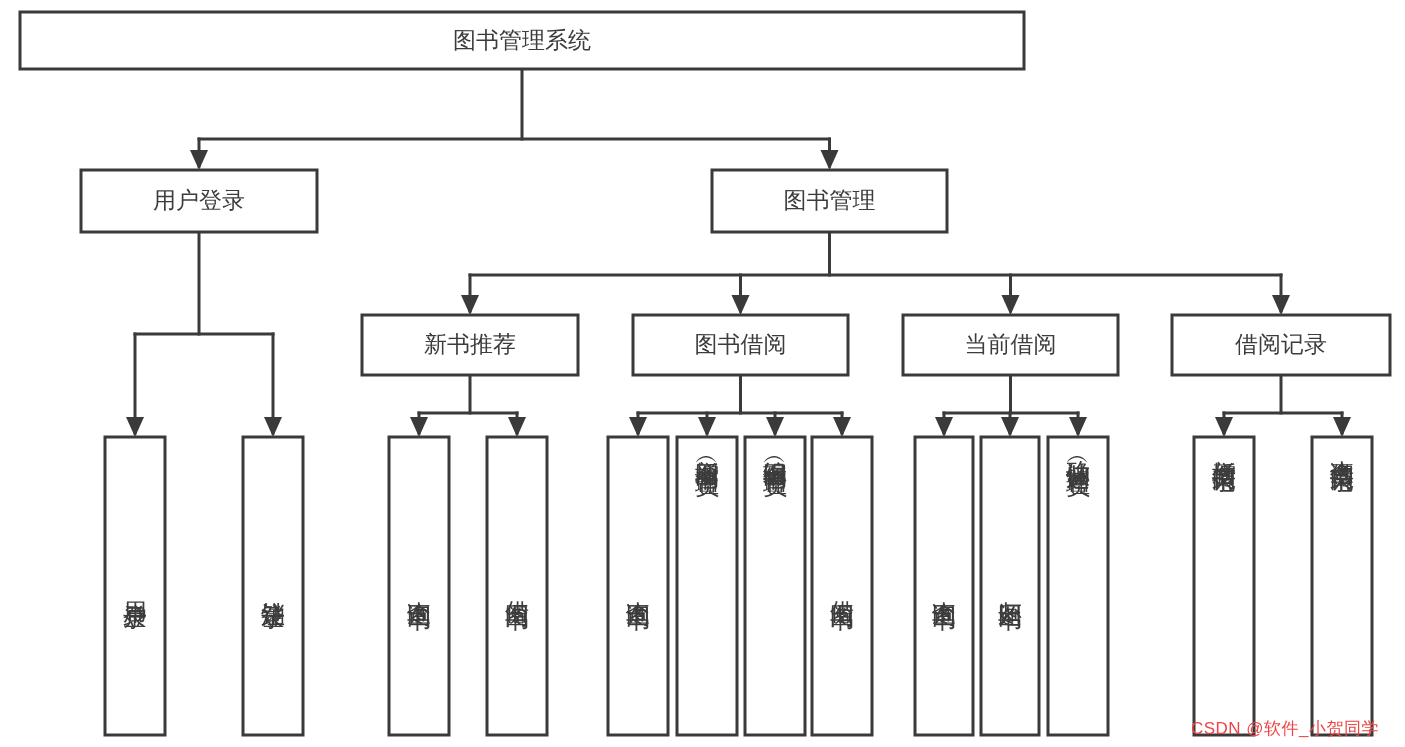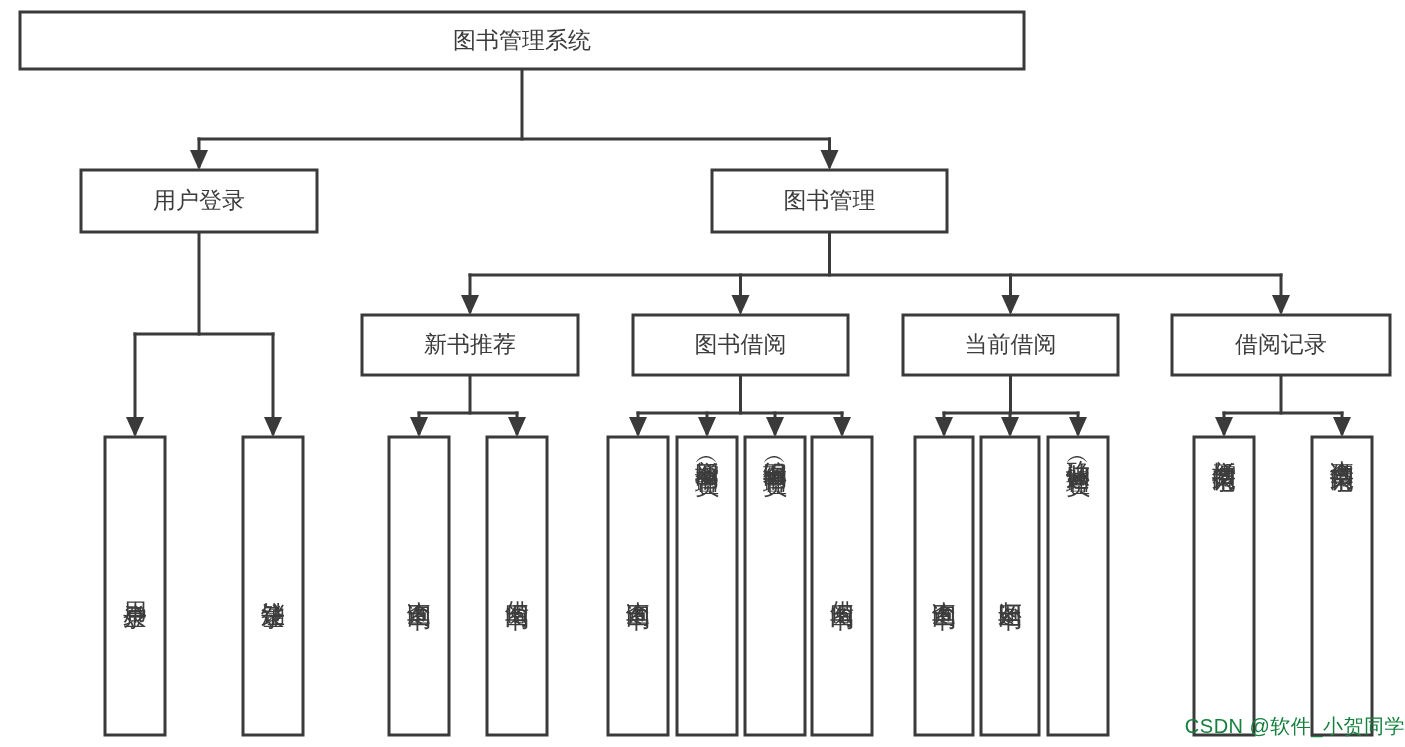--- a/index.html
+++ b/index.html
@@ -8,21 +8,21 @@
   svg#tree-svg{position:absolute;left:0;top:0;width:1405px;height:747px;}
   .node-box{fill:#ffffff;stroke:#3a3a3a;stroke-width:3;}
   .conn{stroke:#3a3a3a;stroke-width:3;fill:none;stroke-linecap:square;}
   .arrow-head{fill:#3a3a3a;stroke:none;}
   .node-label{fill:#3c3c3c;font-family:"Liberation Sans","DejaVu Sans",sans-serif;}
   .h-label{font-size:23px;text-anchor:middle;dominant-baseline:middle;}
   .v-label-wrap{position:absolute;display:flex;align-items:flex-start;justify-content:center;}
   .v-label{writing-mode:vertical-rl;text-orientation:upright;font-size:24px;color:#3c3c3c;
            letter-spacing:2px;line-height:1;white-space:nowrap;
            font-family:"Liberation Sans","DejaVu Sans",sans-serif;}
-  .watermark{position:absolute;right:0;bottom:7px;font-size:20px;color:#15803d;
+  .watermark{position:absolute;right:26px;bottom:7px;font-size:17px;color:#ef4444;
              font-family:"Liberation Sans","DejaVu Sans",sans-serif;white-space:nowrap;
              letter-spacing:0.5px;}
 </style>
 </head>
 <body>
 
 <div id="diagram-root">
 
   <svg id="tree-svg" viewBox="0 0 1405 747" xmlns="http://www.w3.org/2000/svg">
     <defs>

